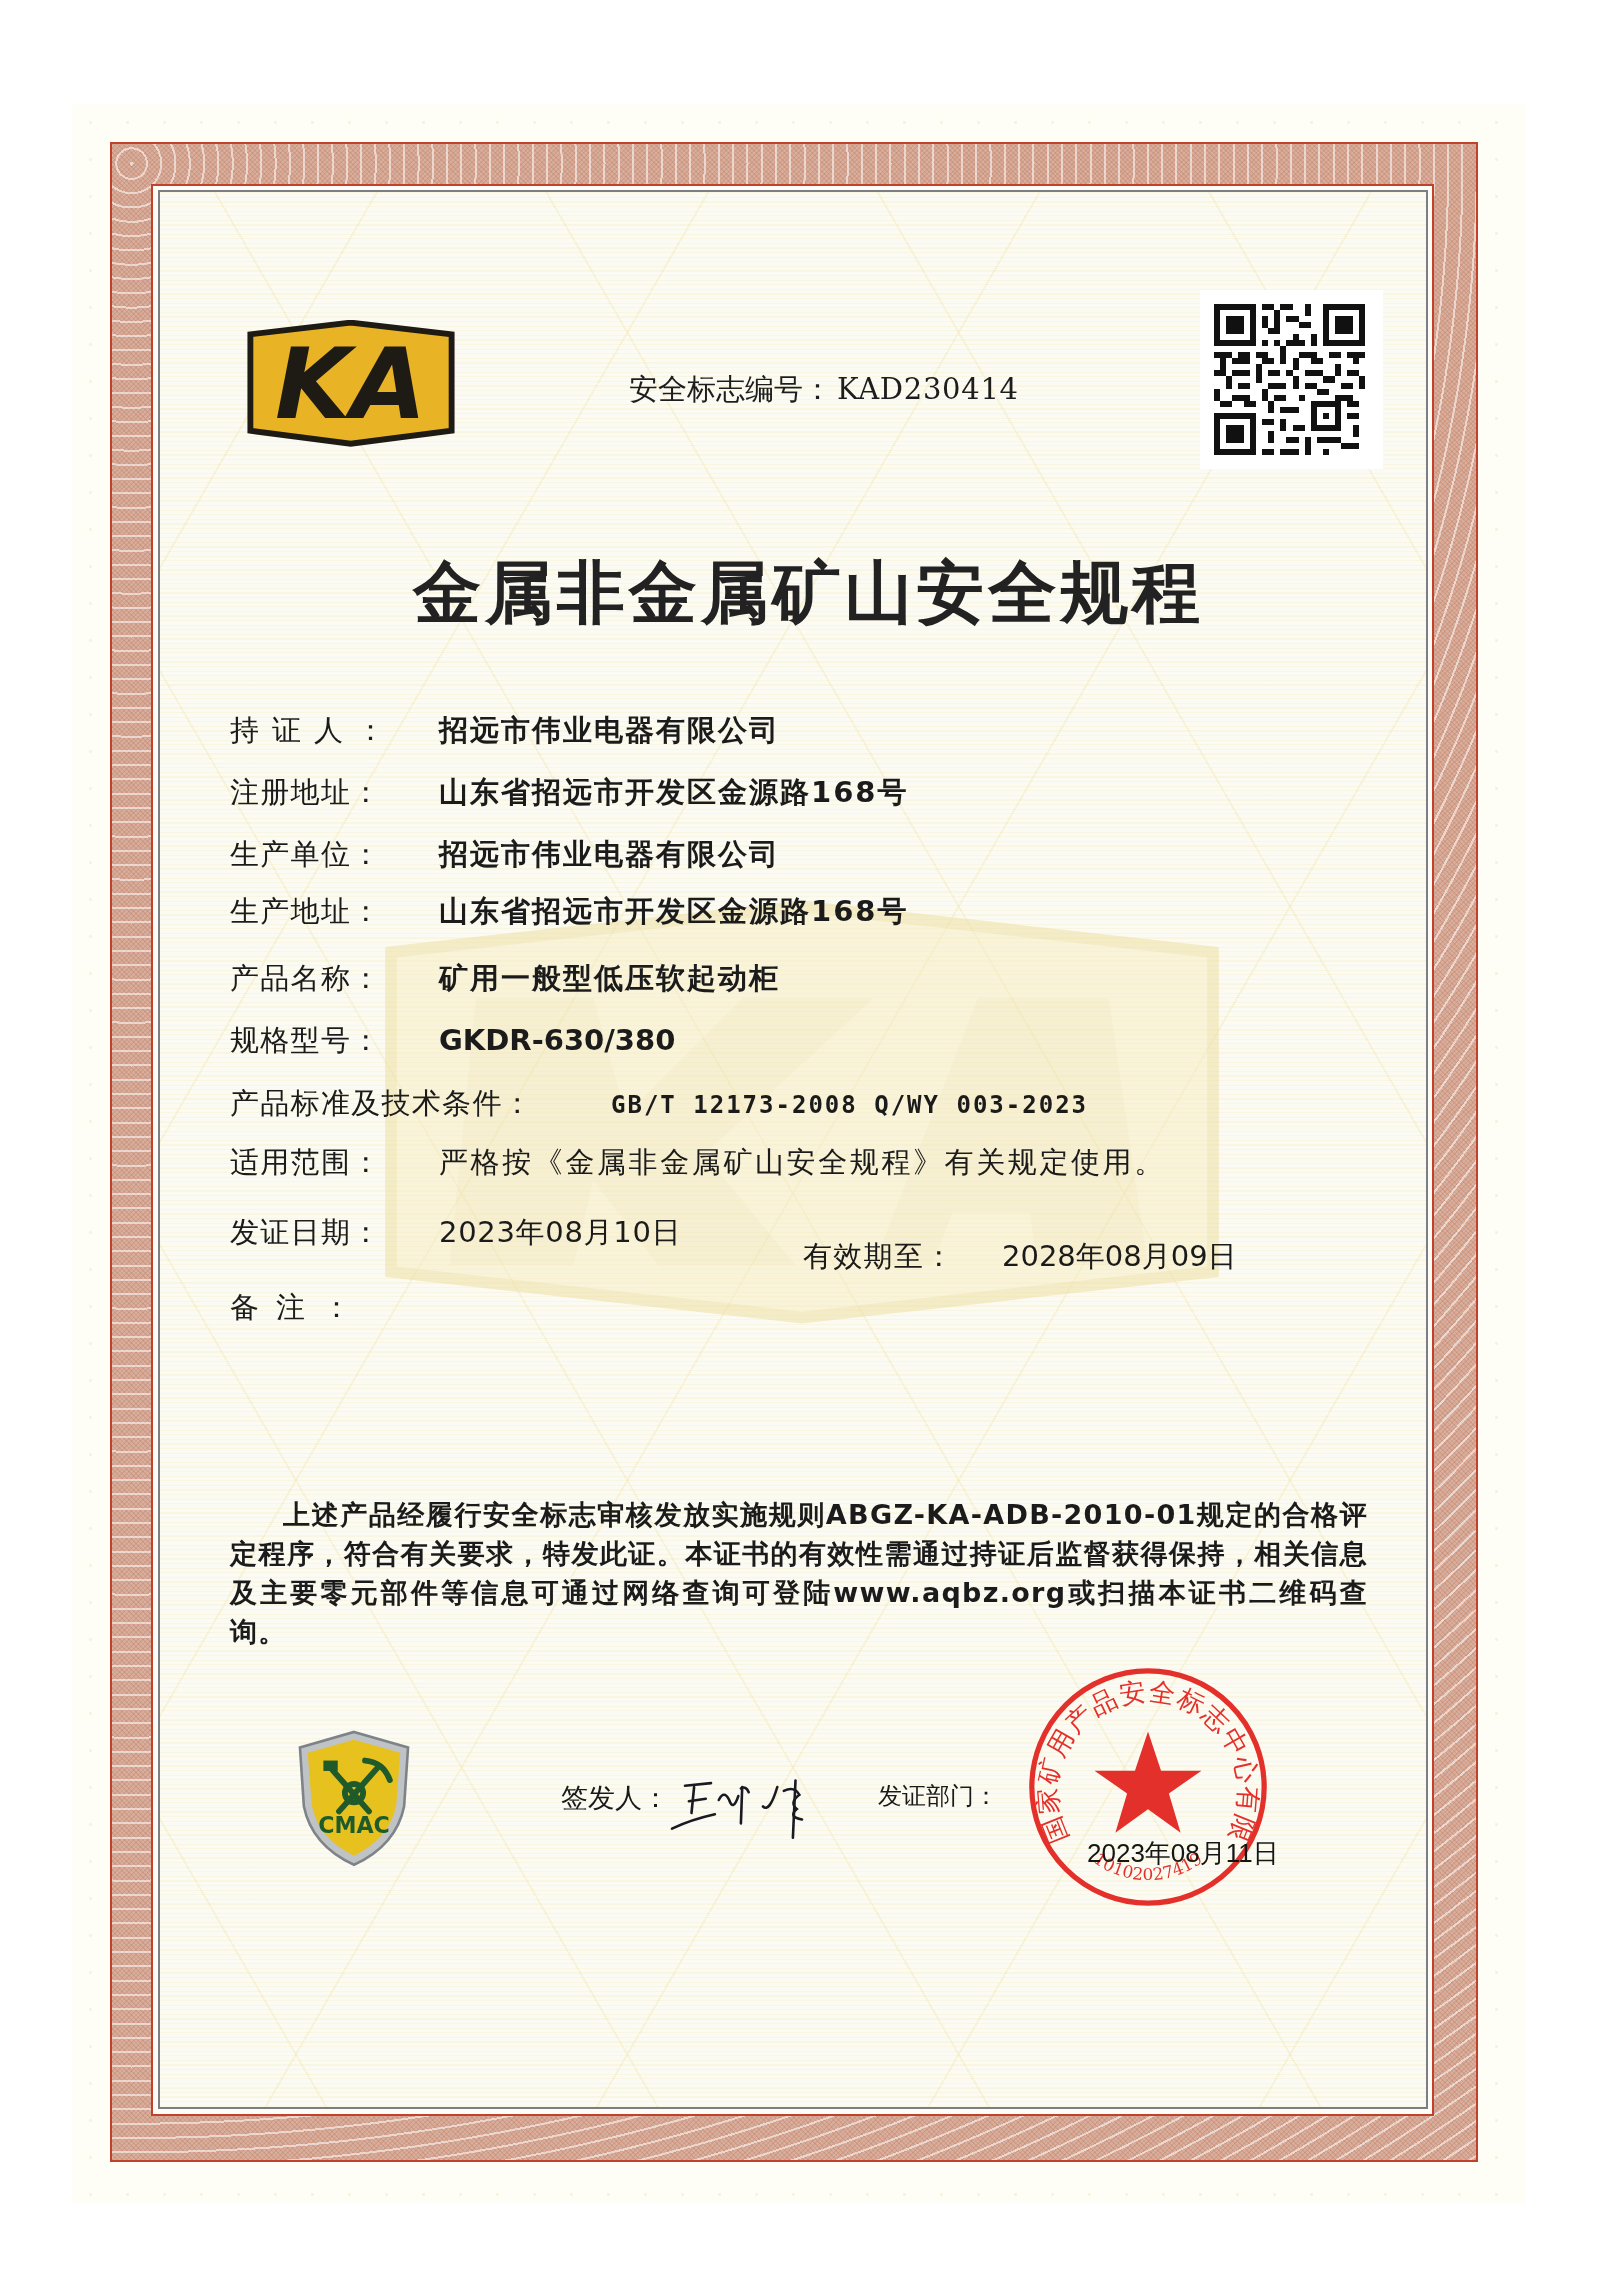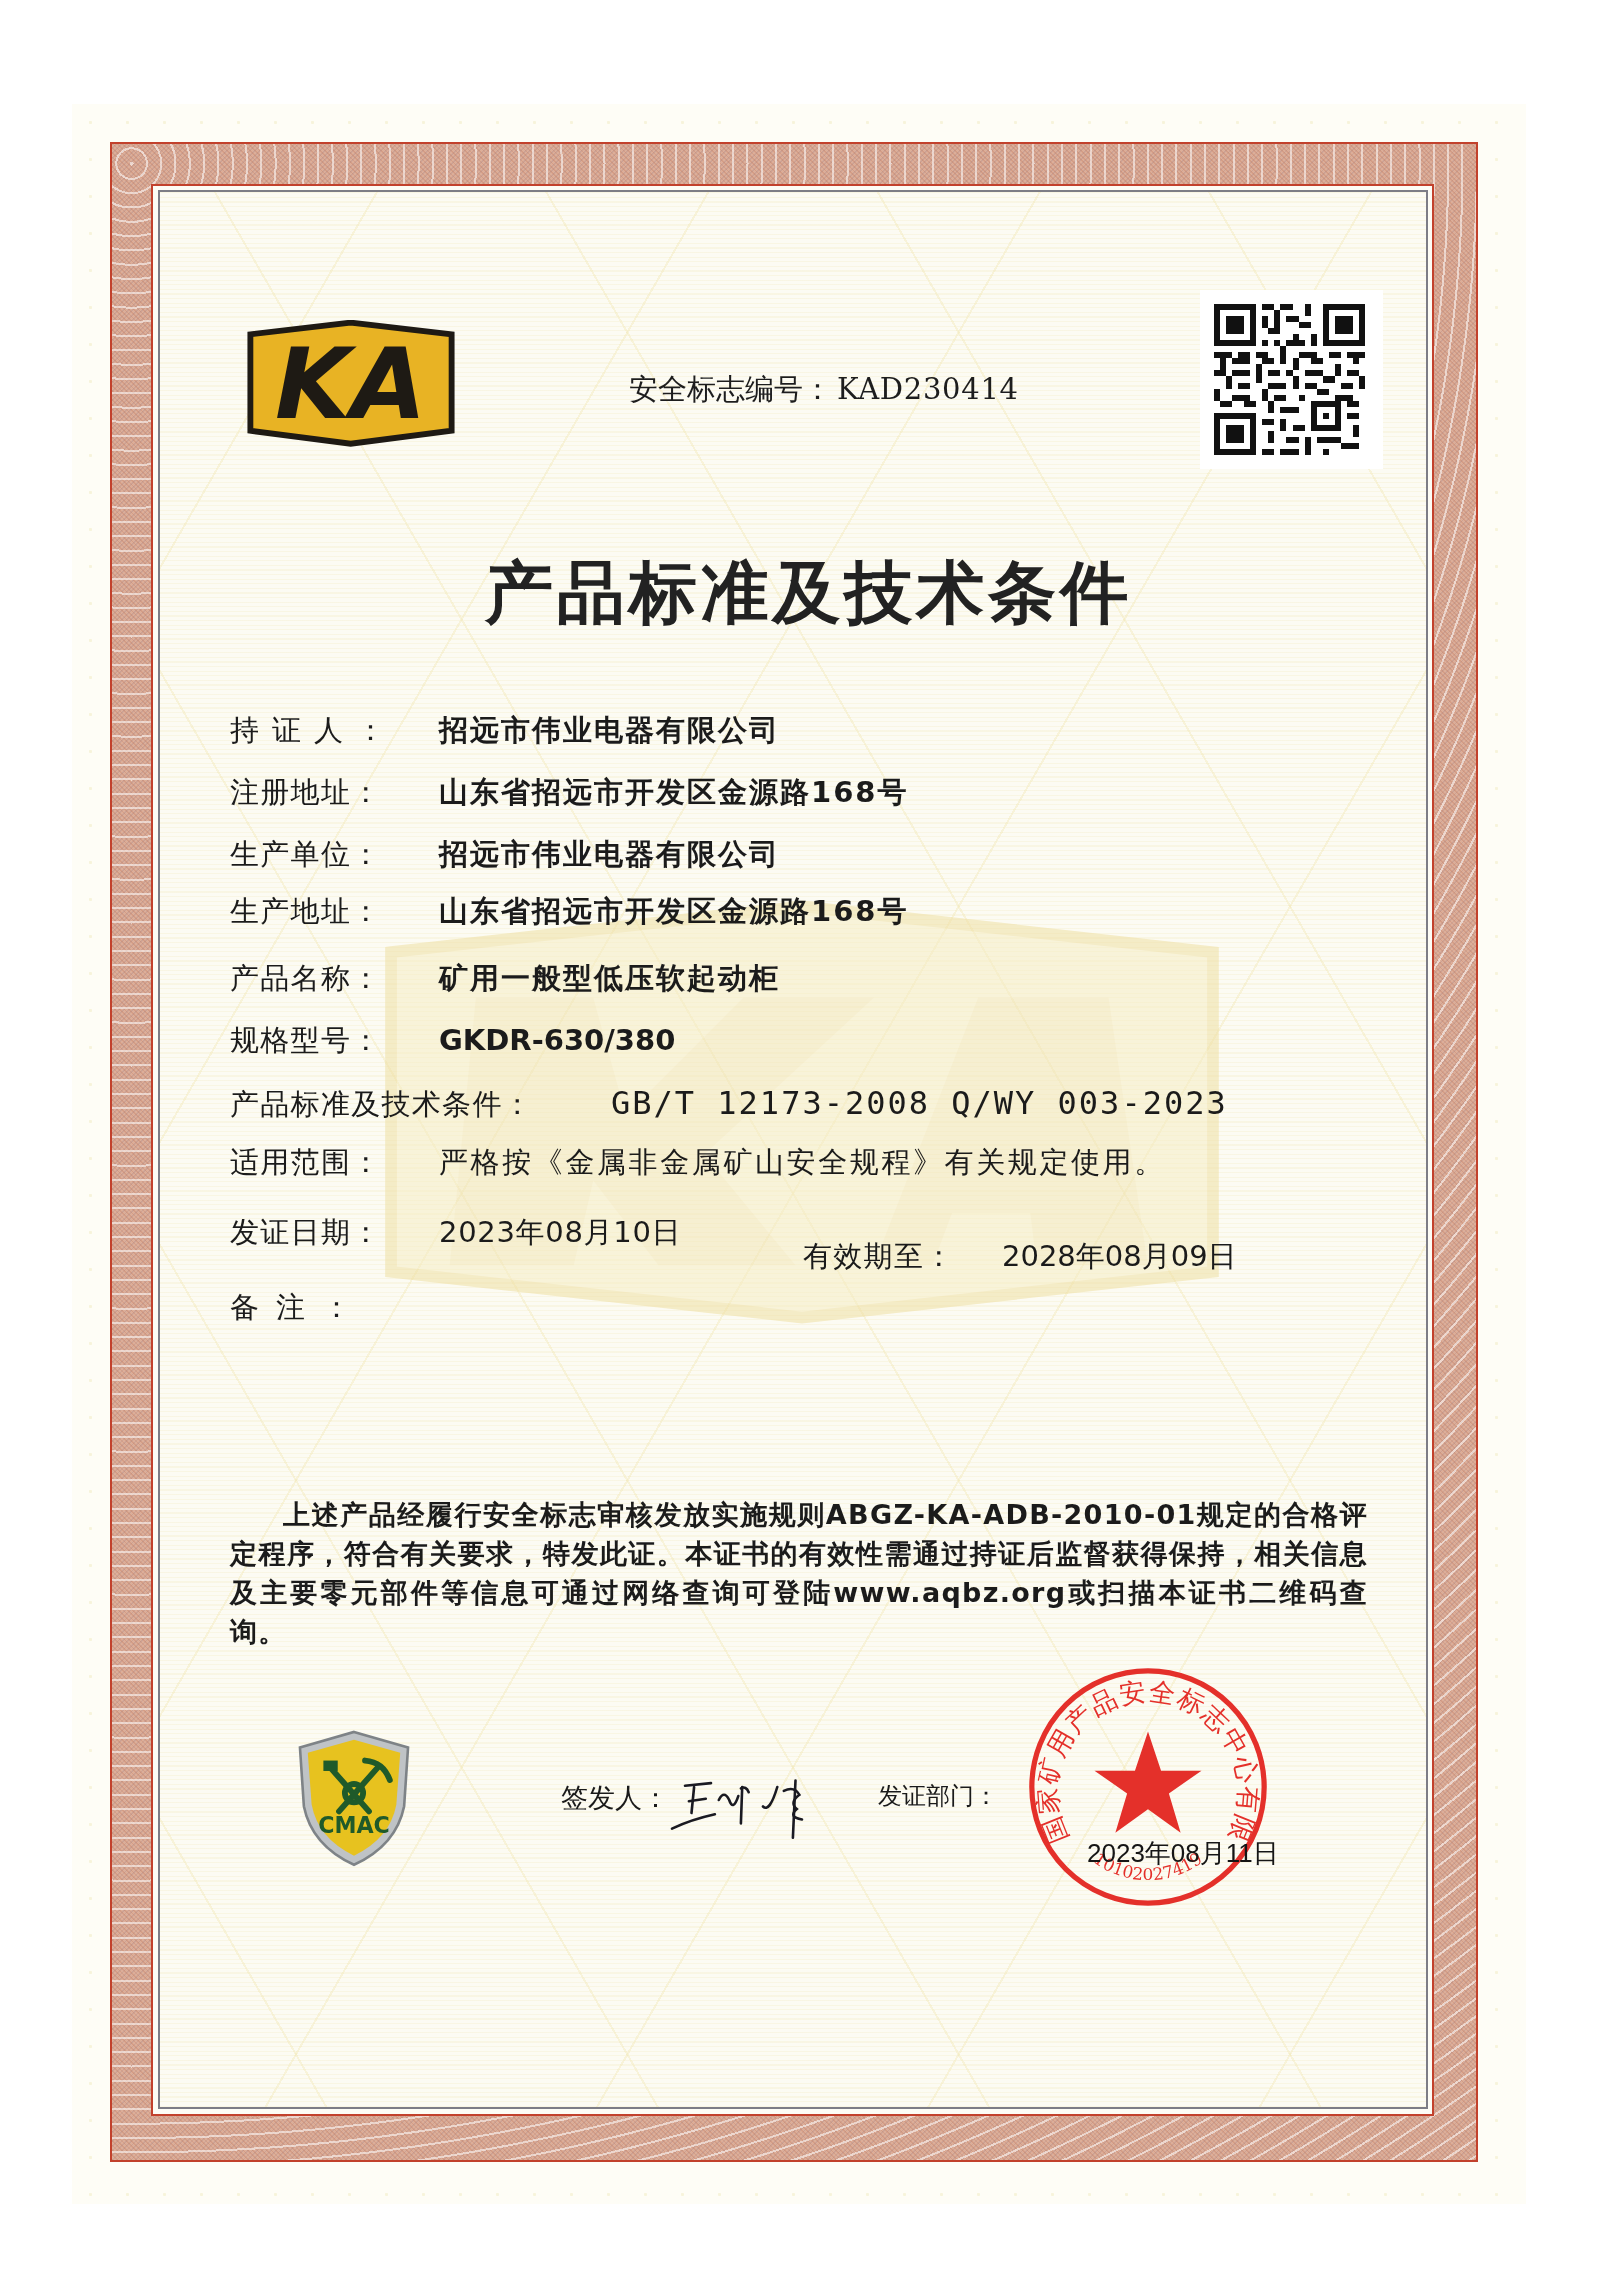--- a/index.html
+++ b/index.html
@@ -61,21 +61,21 @@
   }
 
   
   .watermark { position: absolute; left: 378px; top: 900px; width: 848px; height: 424px; opacity: 0.55; }
   .watermark svg { width: 100%; height: 100%; }
 
   .field { position: absolute; left: 230px; font-size: 29px; white-space: nowrap; color: #1b1b1b; }
   .field .label { display: inline-block; width: 209px; letter-spacing: 1.3px; }
   .field .value { font-weight: bold; letter-spacing: 2px; }
   .field .value.plain { font-weight: normal; letter-spacing: 0.7px; }
-  .field .value.mono { font-family: "DejaVu Sans Mono", "Liberation Mono", monospace; font-weight: normal; font-size: 32px; }
+  .field .value.mono { font-family: "DejaVu Sans Mono", "Liberation Mono", monospace; font-weight: bold; font-size: 24px; }
   .spaced-label { letter-spacing: 17px !important; }
 
   .f-holder { top: 711px; }
   .f-regaddr { top: 773px; }
   .f-maker { top: 835px; }
   .f-makeaddr { top: 892px; }
   .f-prodname { top: 959px; }
   .f-model { top: 1021px; }
   .f-standard { top: 1084px; }
   .f-standard .label { width: auto; }
@@ -211,21 +211,21 @@
         <rect x="17" y="22" width="3" height="1"></rect>
         <rect x="21" y="23" width="3" height="1"></rect>
       <rect x="8" y="24" width="2" height="1"></rect>
         <rect x="11" y="24" width="3" height="1"></rect>
         <rect x="18" y="24" width="1" height="1"></rect>
         <rect x="20" y="22" width="1" height="1"></rect>
     </g>
   </svg>
 </div>
 
-<div class="title">产品标准及技术条件</div>
+<div class="title">金属非金属矿山安全规程</div>
 
 <div class="watermark">
   <svg viewBox="0 0 1300 650">
     <polygon points="20,80 650,10 1280,80 1280,570 650,640 20,570" fill="#f6edc4" stroke="#efe0a4" stroke-width="18"></polygon>
     <polygon points="150,150 330,150 380,330 560,150 760,150 500,390 640,560 430,560 330,430 300,560 110,560" fill="#f2e6b6"></polygon>
     <polygon points="760,560 920,150 1120,150 1180,560 1010,560 1000,480 880,480 850,560" fill="#f2e6b6"></polygon>
   </svg>
 </div>
 
 <div class="field f-holder">

